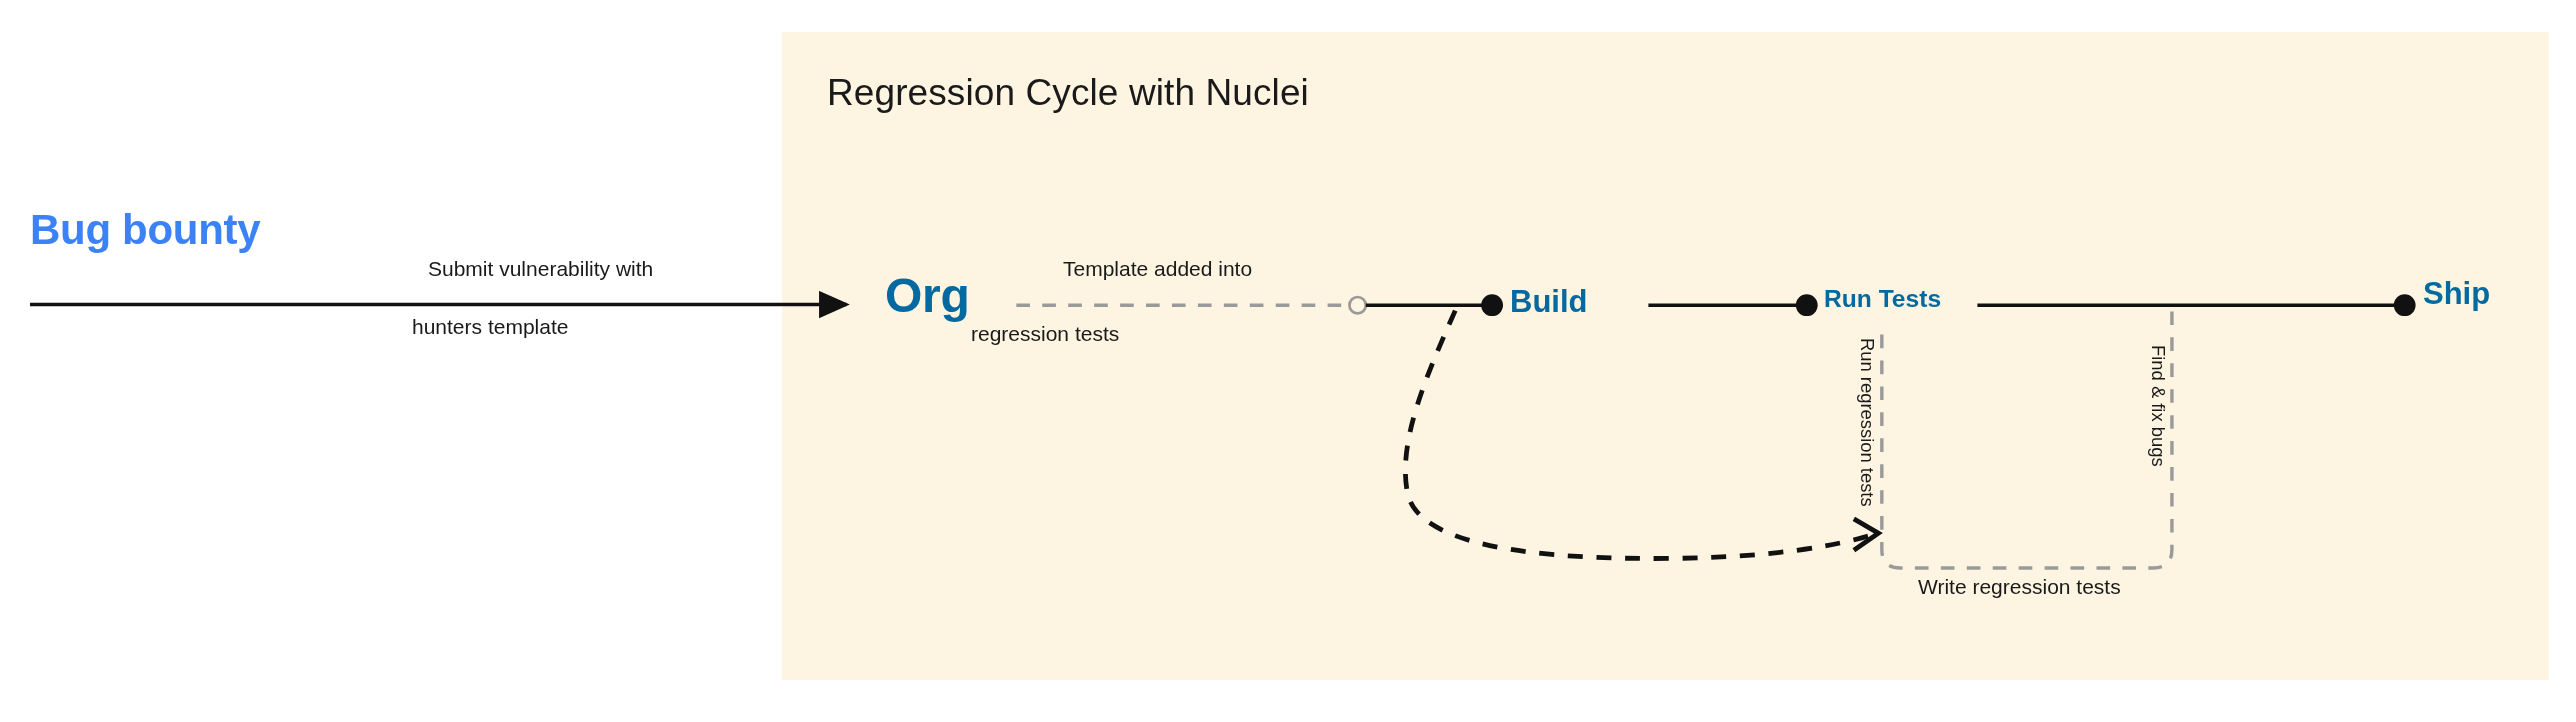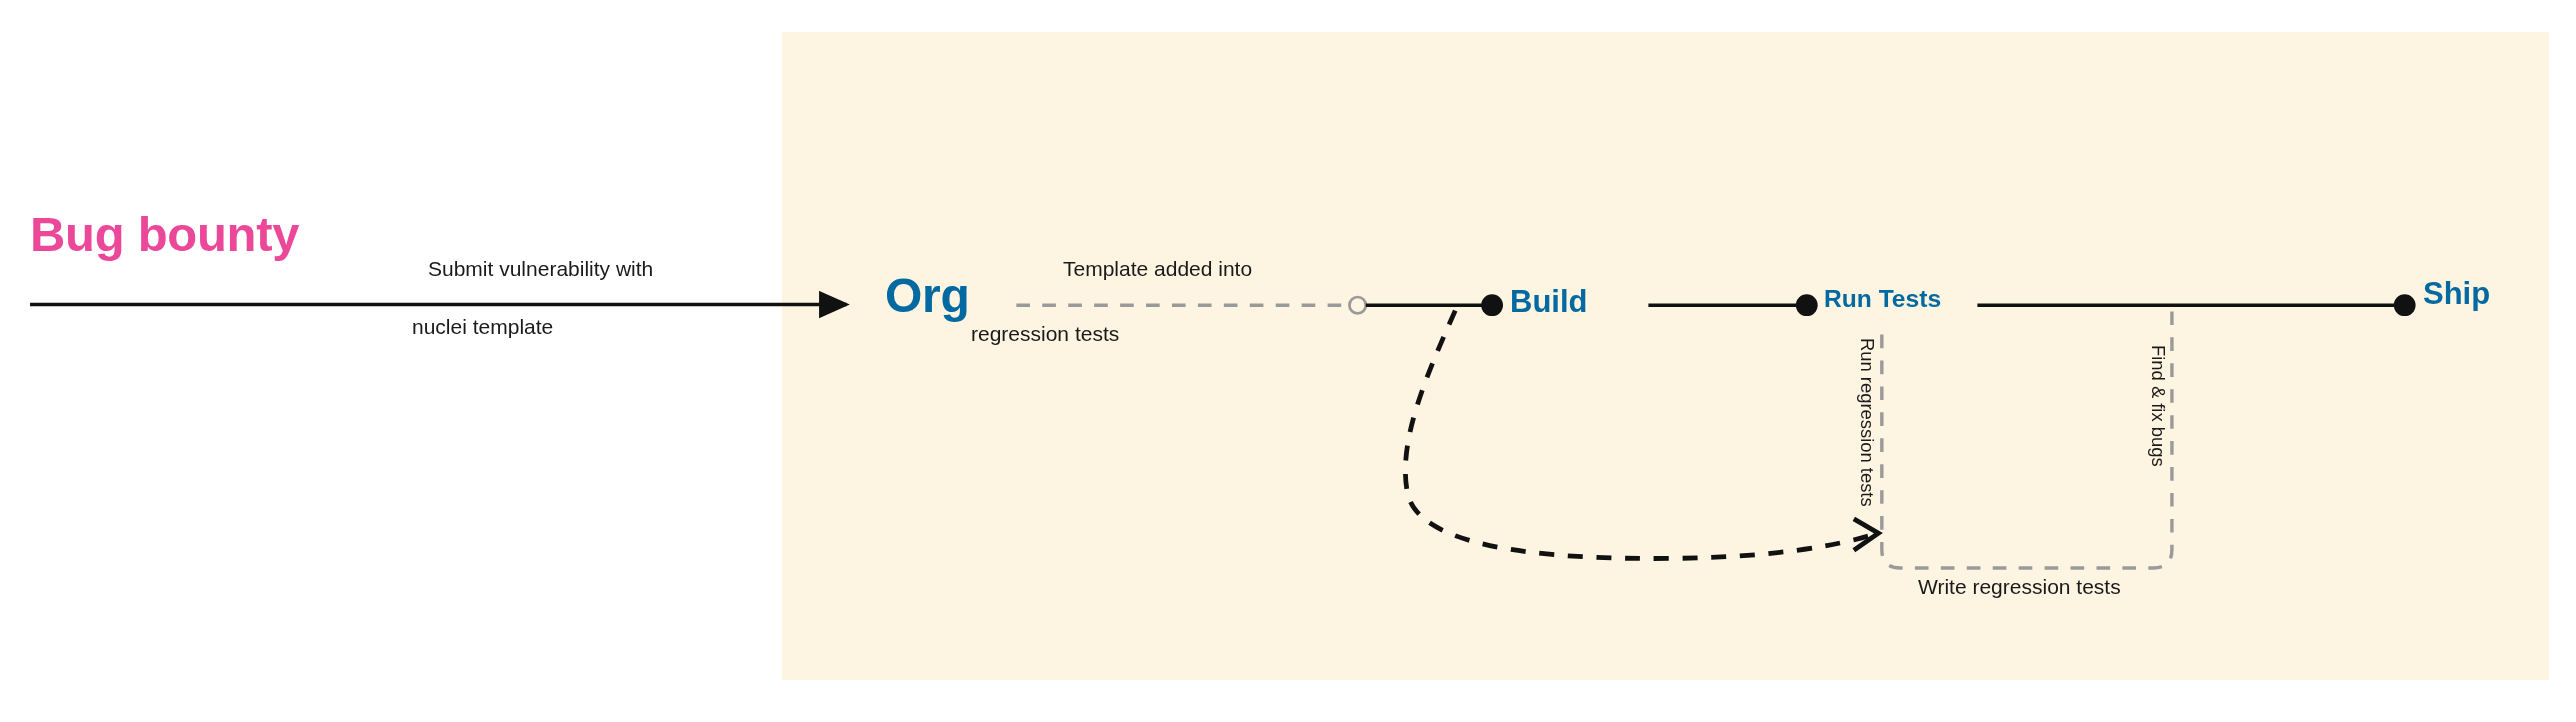--- a/index.html
+++ b/index.html
@@ -35,23 +35,23 @@
     top: 72px;
     font-size: 37px;
     font-weight: 400;
     color: #1a1a1a;
     letter-spacing: 0.1px;
     white-space: nowrap;
   }
   
   .actor-line {
     position: absolute;
-    font-size: 49px;
+    font-size: 42px;
     font-weight: 700;
-    color: #ec4899;
+    color: #3b82f6;
     white-space: nowrap;
     letter-spacing: -0.3px;
   }
   #actor-line-1 { left: 30px; top: 206px; }
   #actor-line-2 { left: 30px; top: 312px; }
 
   
   .edge-label {
     position: absolute;
     font-size: 21px;
@@ -142,25 +142,26 @@
 
     <circle cx="3523" cy="447" r="16" fill="#111111"></circle>
 
     <path d="M2132,455 C2085,560 2048,650 2062,722 C2078,800 2250,820 2450,818 C2600,816 2690,800 2748,782" fill="none" stroke="#111111" stroke-width="7" stroke-dasharray="22 20" stroke-linecap="butt"></path>
 
     <path d="M2716,760 L2752,781 L2716,806" fill="none" stroke="#111111" stroke-width="7" stroke-linecap="butt" stroke-linejoin="miter"></path>
 
     <path d="M2757,490 L2757,805 Q2757,832 2784,832 L3155,832 Q3182,832 3182,805 L3182,450" fill="none" stroke="#9a9a9a" stroke-width="5" stroke-dasharray="20 18"></path>
   </svg>
 
+  <div id="diagram-title">Regression Cycle with Nuclei</div>
 
   <div class="actor-line" id="actor-line-1">Bug bounty</div>
 
   <div class="edge-label" id="submit-label-1">Submit vulnerability with</div>
-  <div class="edge-label" id="submit-label-2">nuclei template</div>
+  <div class="edge-label" id="submit-label-2">hunters template</div>
 
   <div class="edge-label" id="template-label-1">Template added into</div>
   <div class="edge-label" id="template-label-2">regression tests</div>
 
   <div class="node-label" id="node-org">Org</div>
   <div class="node-label" id="node-build">Build</div>
   <div class="node-label" id="node-runtests">Run Tests</div>
   <div class="node-label" id="node-ship">Ship</div>
 
   <div class="vlabel" id="vlabel-run-regression">Run regression tests</div>

